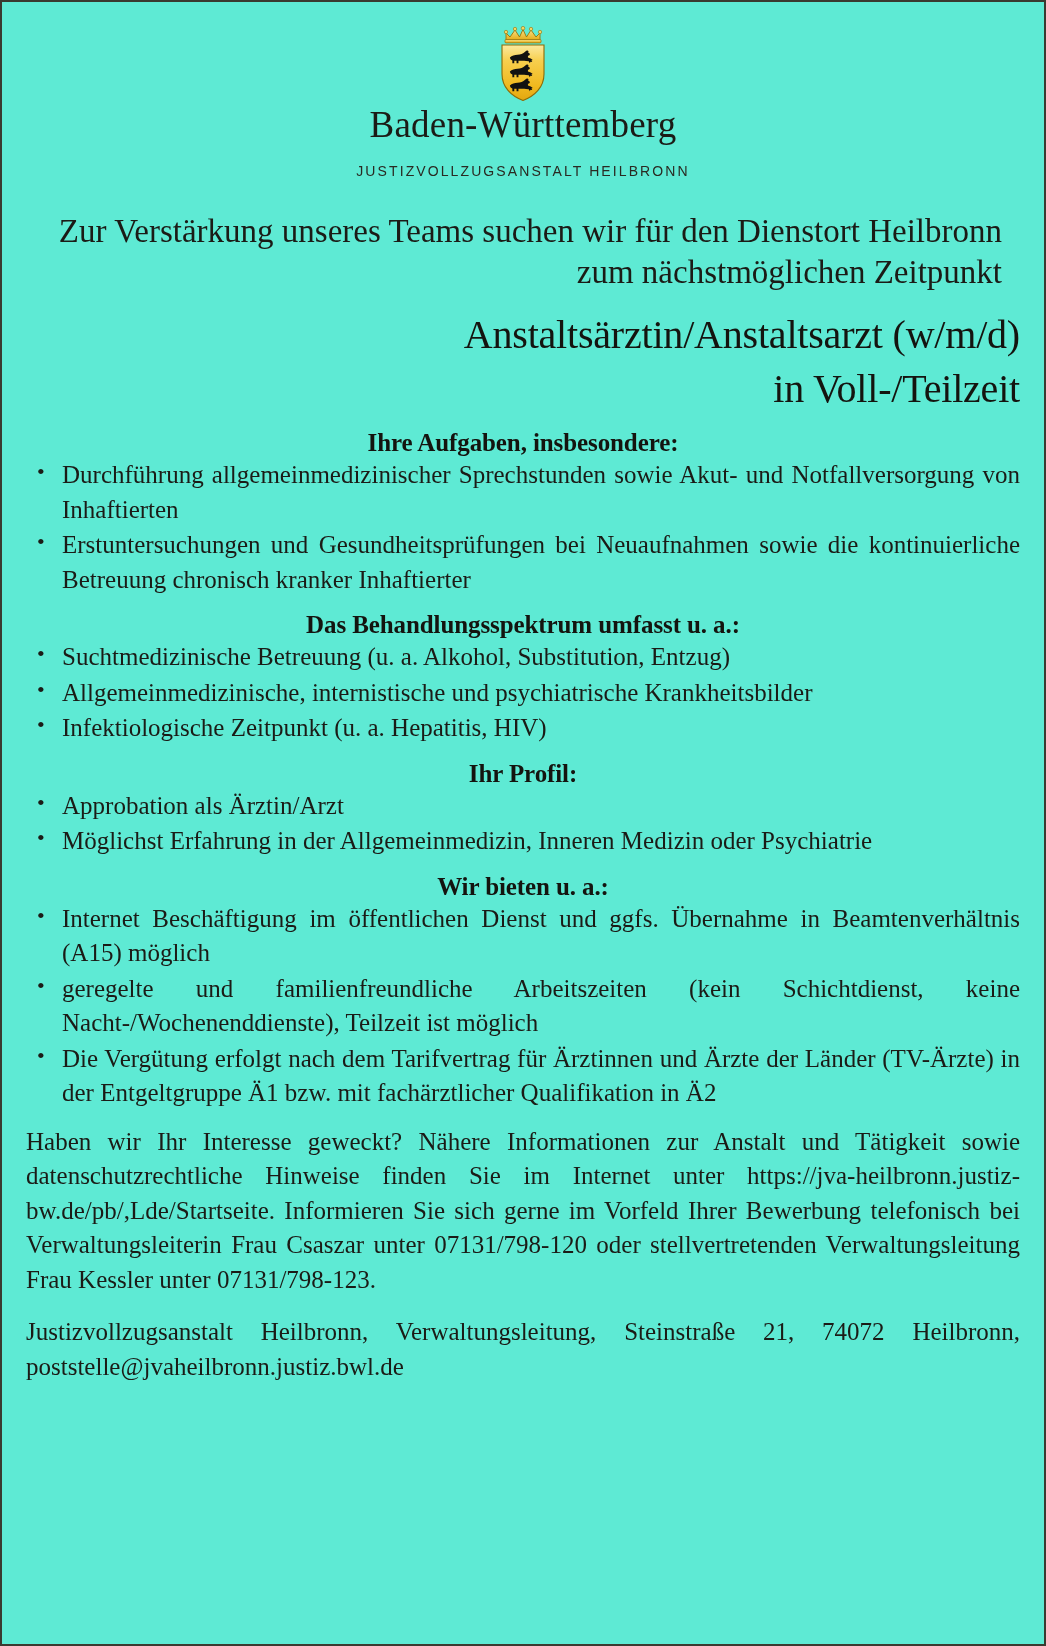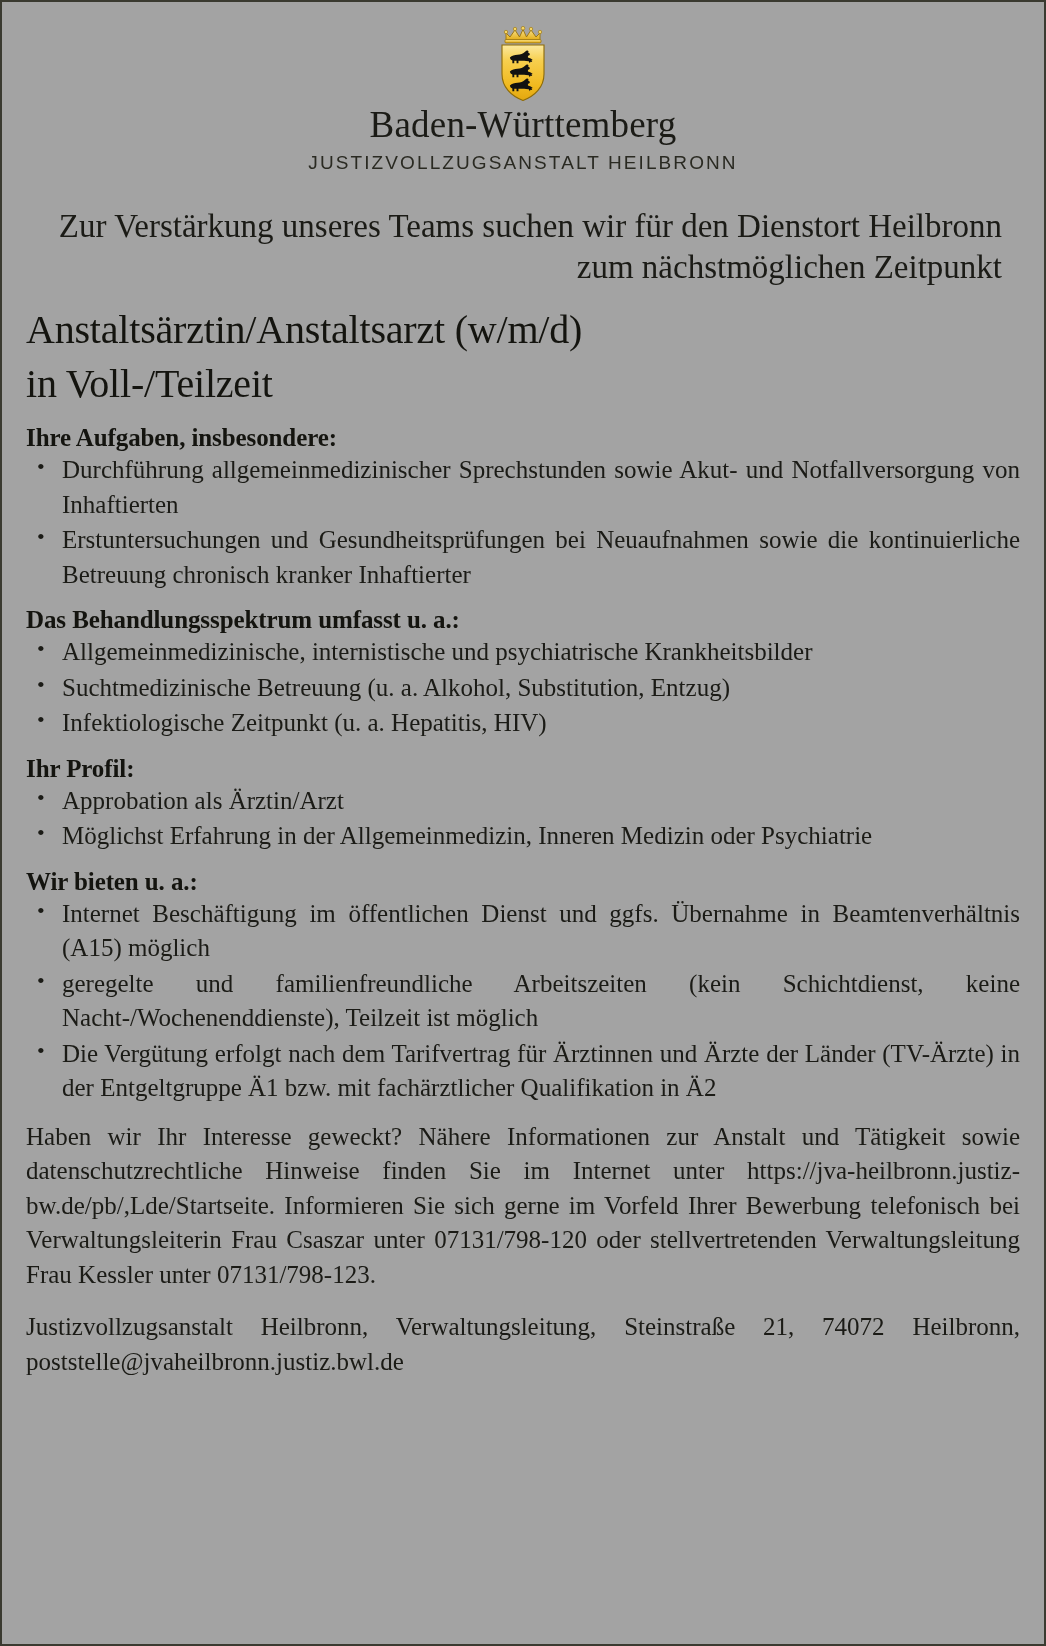--- a/index.html
+++ b/index.html
@@ -8,21 +8,21 @@
     background: #ffffff;
   }
   body {
     font-family: "Liberation Serif", "DejaVu Serif", serif;
   }
   .ad {
     position: relative;
     width: 1046px;
     height: 1646px;
     box-sizing: border-box;
-    background: #a3a3a3;
+    background: #5eead4;
     border: 2px solid #3a3a30;
     overflow: hidden;
   }
   .inner {
     padding: 14px 24px 10px 24px;
   }
 
   
   .header {
     text-align: center;
@@ -37,51 +37,52 @@
   .state-name {
     font-family: "Liberation Serif", "DejaVu Serif", serif;
     font-size: 37px;
     letter-spacing: 0.2px;
     color: #1b1b16;
     margin-top: 4px;
     line-height: 1.05;
   }
   .org-name {
     font-family: "Liberation Sans", "DejaVu Sans", sans-serif;
-    font-size: 19px;
+    font-size: 14px;
     letter-spacing: 2.1px;
     color: #2a2a22;
-    margin-top: 7px;
+    margin-top: 18px;
   }
 
   
   .intro {
     text-align: right;
     font-size: 33px;
     line-height: 1.26;
     color: #1b1b16;
     margin-top: 32px;
     padding: 0 18px;
   }
   .job-title {
-    text-align: left;
+    text-align: right;
     font-size: 40px;
     line-height: 1.34;
     color: #14140f;
     margin-top: 14px;
     letter-spacing: -0.2px;
   }
 
   
   .section-head {
     font-size: 25px;
     font-weight: bold;
     color: #14140f;
     margin: 14px 0 1px 0;
     letter-spacing: -0.1px;
+    text-align: center;
   }
   ul.bullets {
     list-style: none;
     margin: 0;
     padding: 0;
   }
   ul.bullets li {
     position: relative;
     padding-left: 36px;
     font-size: 25px;
@@ -178,22 +179,22 @@
       <div class="section-head">Ihre Aufgaben, insbesondere:</div>
       <ul class="bullets">
         <li>Durchführung allgemeinmedizinischer Sprechstunden sowie Akut- und Notfallversorgung von Inhaftierten</li>
         <li>Erstuntersuchungen und Gesundheitsprüfungen bei Neuaufnahmen sowie die kontinuierliche Betreuung chronisch kranker Inhaftierter</li>
       </ul>
     </div>
 
     <div>
       <div class="section-head">Das Behandlungsspektrum umfasst u. a.:</div>
       <ul class="bullets">
+        <li>Suchtmedizinische Betreuung (u. a. Alkohol, Substitution, Entzug)</li>
         <li>Allgemeinmedizinische, internistische und psychiatrische Krankheitsbilder</li>
-        <li>Suchtmedizinische Betreuung (u. a. Alkohol, Substitution, Entzug)</li>
         <li>Infektiologische Zeitpunkt (u. a. Hepatitis, HIV)</li>
       </ul>
     </div>
 
     <div>
       <div class="section-head">Ihr Profil:</div>
       <ul class="bullets">
         <li>Approbation als Ärztin/Arzt</li>
         <li>Möglichst Erfahrung in der Allgemeinmedizin, Inneren Medizin oder Psychiatrie</li>
       </ul>

